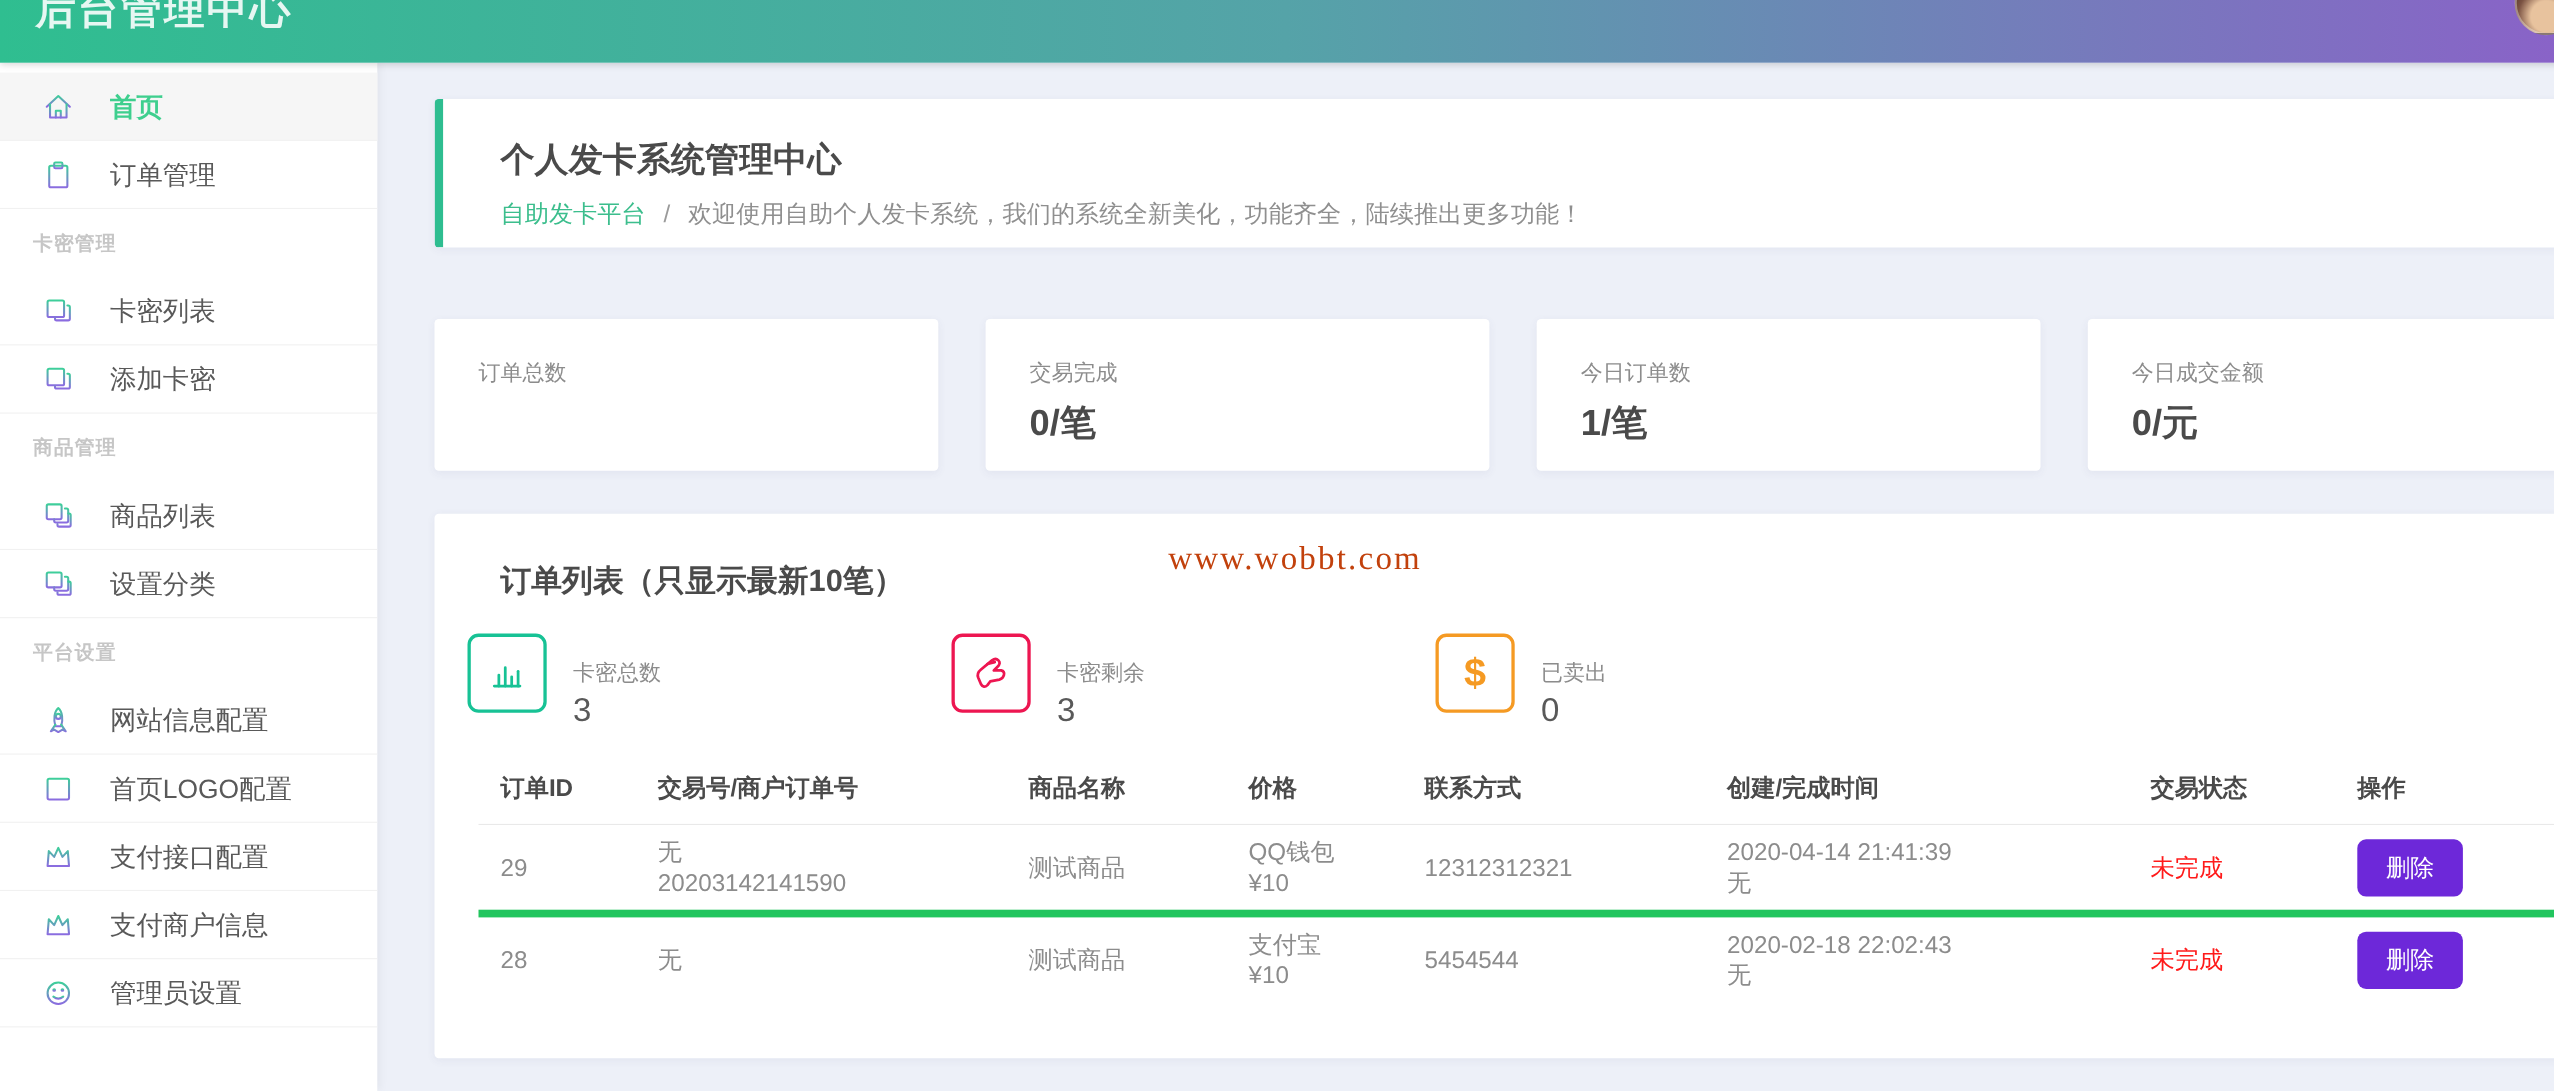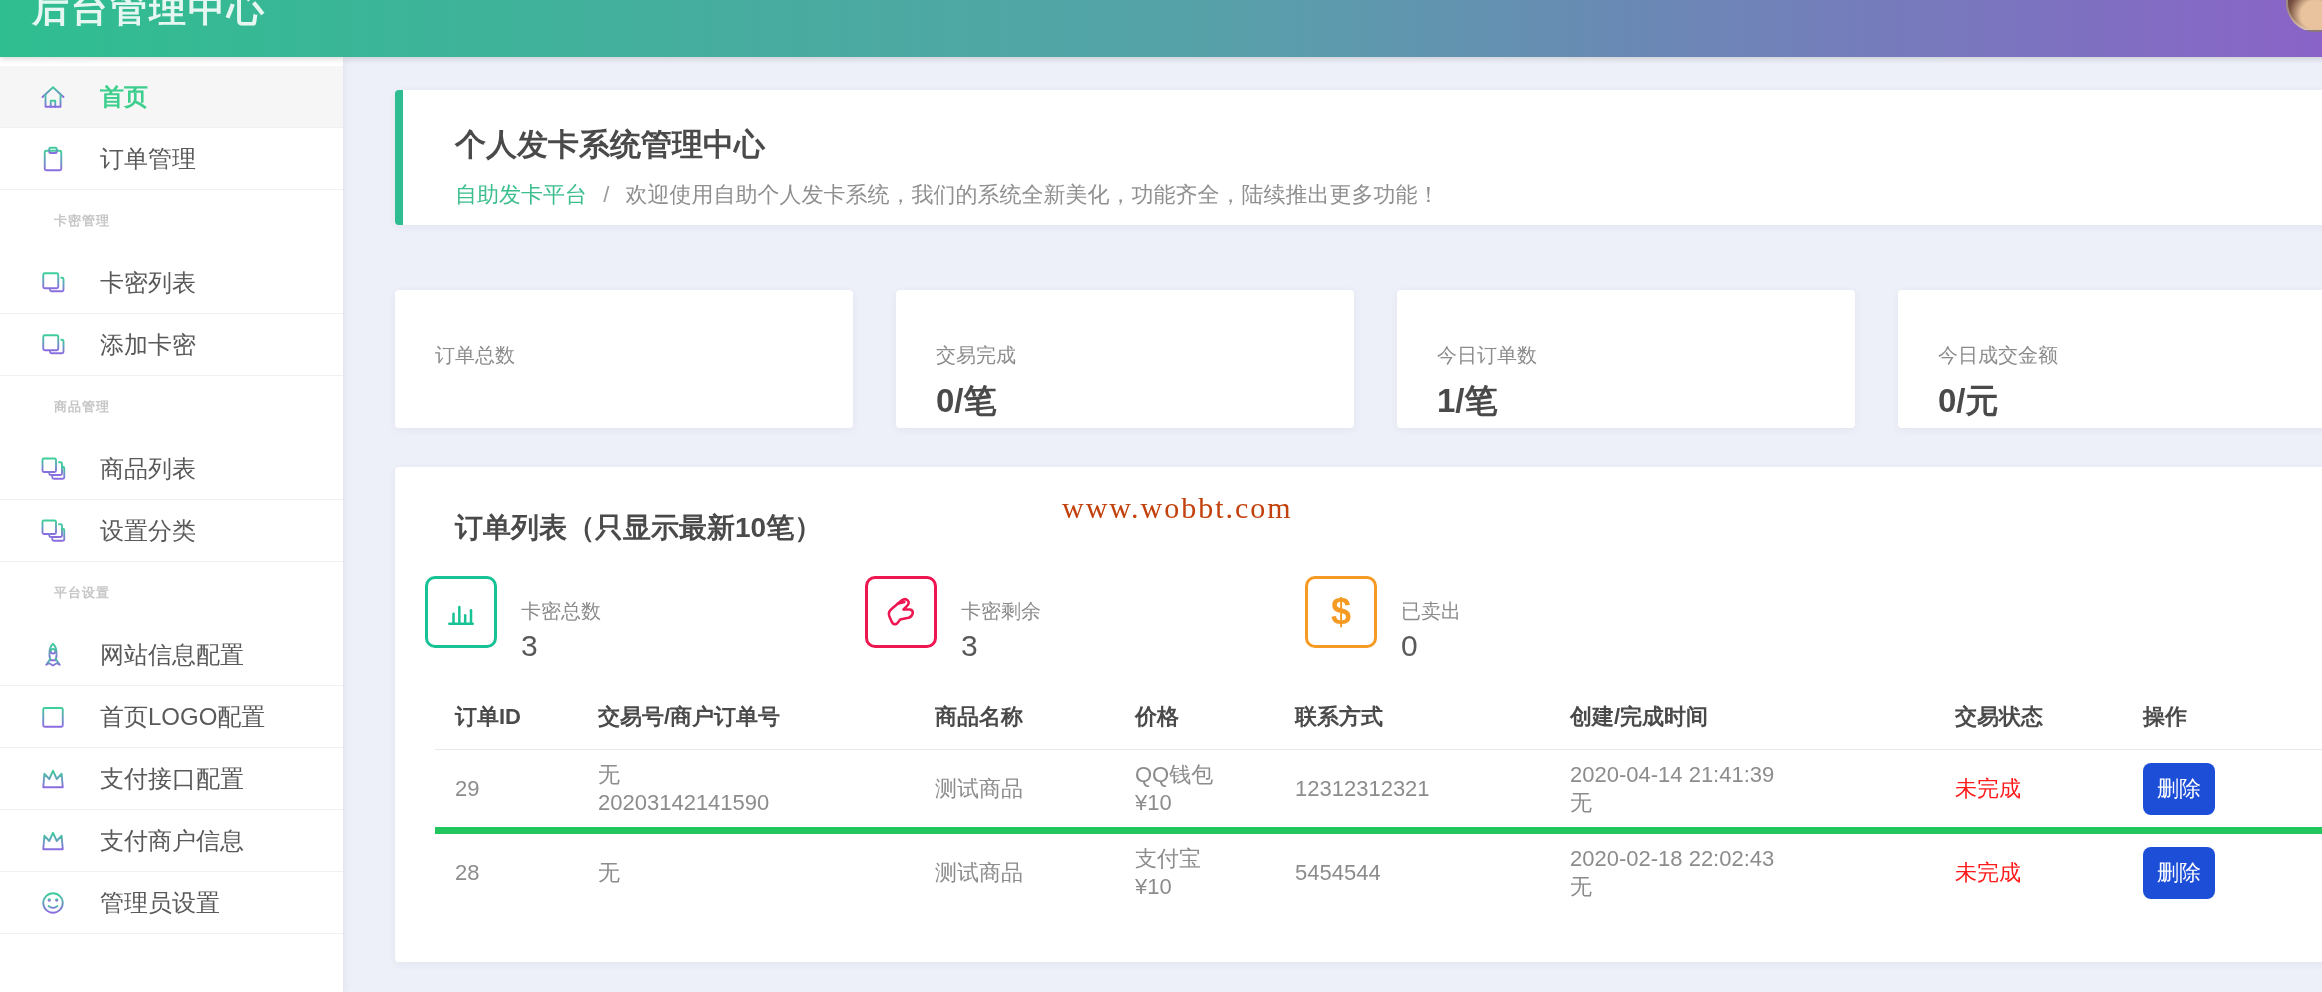--- a/index.html
+++ b/index.html
@@ -20,36 +20,36 @@
   .sidebar{position:absolute;left:0;top:57px;bottom:0;width:343px;background:#fff;z-index:10;
     box-shadow:2px 0 8px rgba(0,0,0,.05);}
   .side-list{margin-top:9px;}
   .side-item{position:relative;height:62px;box-sizing:border-box;display:flex;align-items:center;
     border-bottom:1px solid #f1f1f1;cursor:pointer;}
   .side-item .s-icon{position:absolute;left:38px;width:30px;height:30px;display:flex;align-items:center;}
   .side-item .s-label{position:absolute;left:100px;font-size:24px;color:#595959;white-space:nowrap;}
   .side-item.active{background:#f6f6f6;}
   .side-item.active .s-label{color:#3ecf8e;font-weight:bold;}
   .side-section{height:62px;box-sizing:border-box;display:flex;align-items:center;}
-  .side-section .s-label{position:absolute;left:54px;font-size:13px;color:#c6c6c6;font-weight:bold;letter-spacing:1px;}
+  .side-section .s-label{position:absolute;left:30px;font-size:18px;color:#c6c6c6;font-weight:bold;letter-spacing:1px;}
   .side-section{position:relative;}
 
   
   .main{position:absolute;left:343px;top:57px;right:0;bottom:0;background:#edf0f8;}
 
   .welcome{position:absolute;left:52px;top:33px;right:-10px;height:135px;background:#fff;
     border-left:8px solid #2ebd90;box-sizing:border-box;border-radius:4px;
     box-shadow:0 2px 8px rgba(60,70,120,.06);}
   .welcome-title{margin:34px 0 0 52px;font-size:31px;font-weight:bold;color:#4a4a4a;}
   .welcome-sub{margin:14px 0 0 52px;font-size:22px;color:#8f8f8f;}
   .welcome-sub .plat{color:#3cbe8d;}
   .welcome-sub .sep{color:#9a9a9a;margin:0 10px;}
 
   .statcard{position:absolute;top:233px;height:138px;width:458px;background:#fff;border-radius:4px;
-    box-shadow:0 2px 8px rgba(60,70,120,.06);box-sizing:border-box;padding:52px 0 0 40px;}
+    box-shadow:0 2px 8px rgba(60,70,120,.06);box-sizing:border-box;padding:35px 0 0 40px;}
   .statcard .sc-label{font-size:20px;color:#8c8c8c;}
   .statcard .sc-value{margin-top:10px;font-size:33px;font-weight:bold;color:#4a4a4a;}
   .sc1{left:52px;} .sc2{left:553px;} .sc3{left:1054px;} .sc4{left:1555px;width:790px;}
 
   .panel{position:absolute;left:52px;top:410px;right:-10px;height:495px;background:#fff;border-radius:4px;
     box-shadow:0 2px 8px rgba(60,70,120,.06);box-sizing:border-box;}
   .watermark{position:absolute;left:667px;top:24px;font-size:30px;color:#c2410c;
     font-family:"Liberation Serif","DejaVu Serif",serif;letter-spacing:2px;}
   .panel-title{margin:42px 0 0 60px;font-size:28px;font-weight:bold;color:#4a4a4a;}
 
@@ -68,21 +68,21 @@
   .tablewrap{margin:34px 10px 0 40px;}
   .trow{display:grid;grid-template-columns:143px 337px 200px 160px 275px 385px 188px 250px;
     align-items:center;padding-left:20px;}
   .trow.thead{height:64px;border-bottom:1px solid #e9e9e9;}
   .thead .tcell{font-size:22px;font-weight:bold;color:#4a4a4a;}
   .trow.tbody{height:77px;border-bottom:7px solid #22c55e;}
   .trow.tbody.last{border-bottom:none;}
   .tcell{font-size:22px;color:#8c8c8c;line-height:28px;}
   .tcell .line2{display:block;}
   .tcell.status{color:#ff1a1a;}
-  .del-btn{width:72px;height:52px;background:#1d4ed8;border:none;border-radius:8px;color:#fff;
+  .del-btn{width:96px;height:52px;background:#6d28d9;border:none;border-radius:8px;color:#fff;
     font-size:22px;cursor:pointer;font-family:inherit;}
 
   .gdef{position:absolute;width:0;height:0;overflow:hidden;}
   svg.sic{display:block;}
 </style>
 </head>
 <body>
 
 <svg class="gdef" aria-hidden="true">
   <defs>

